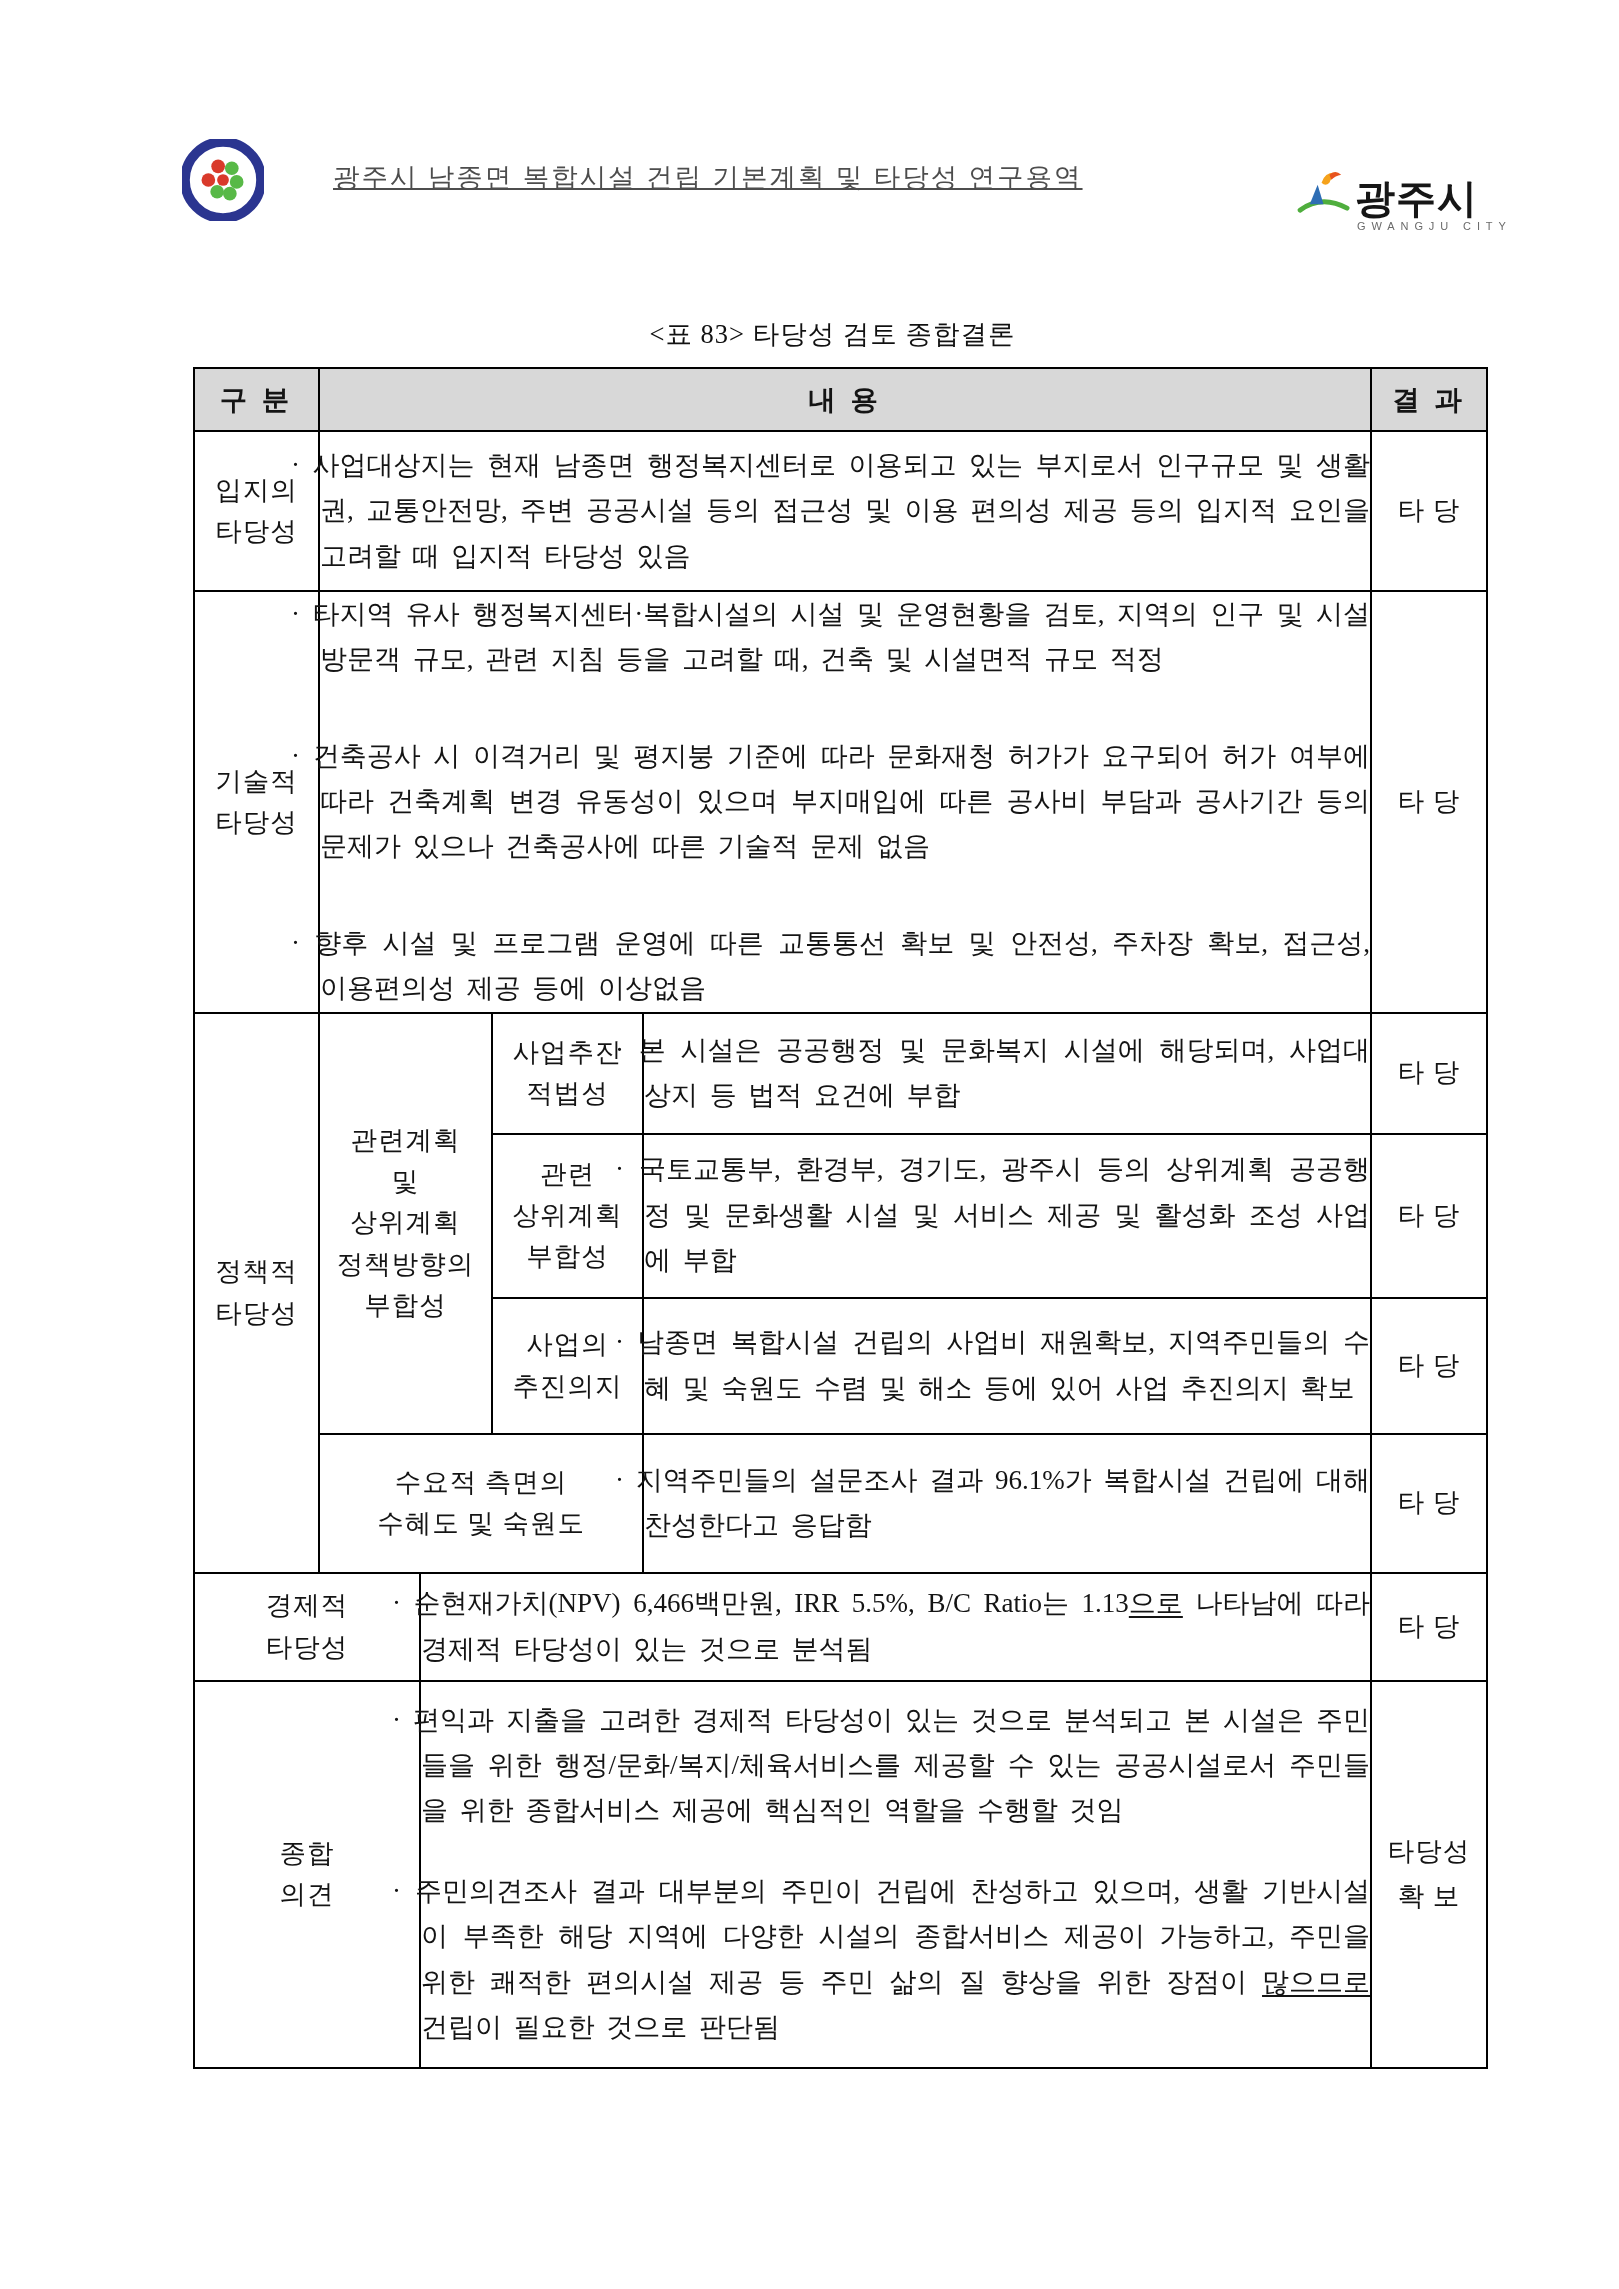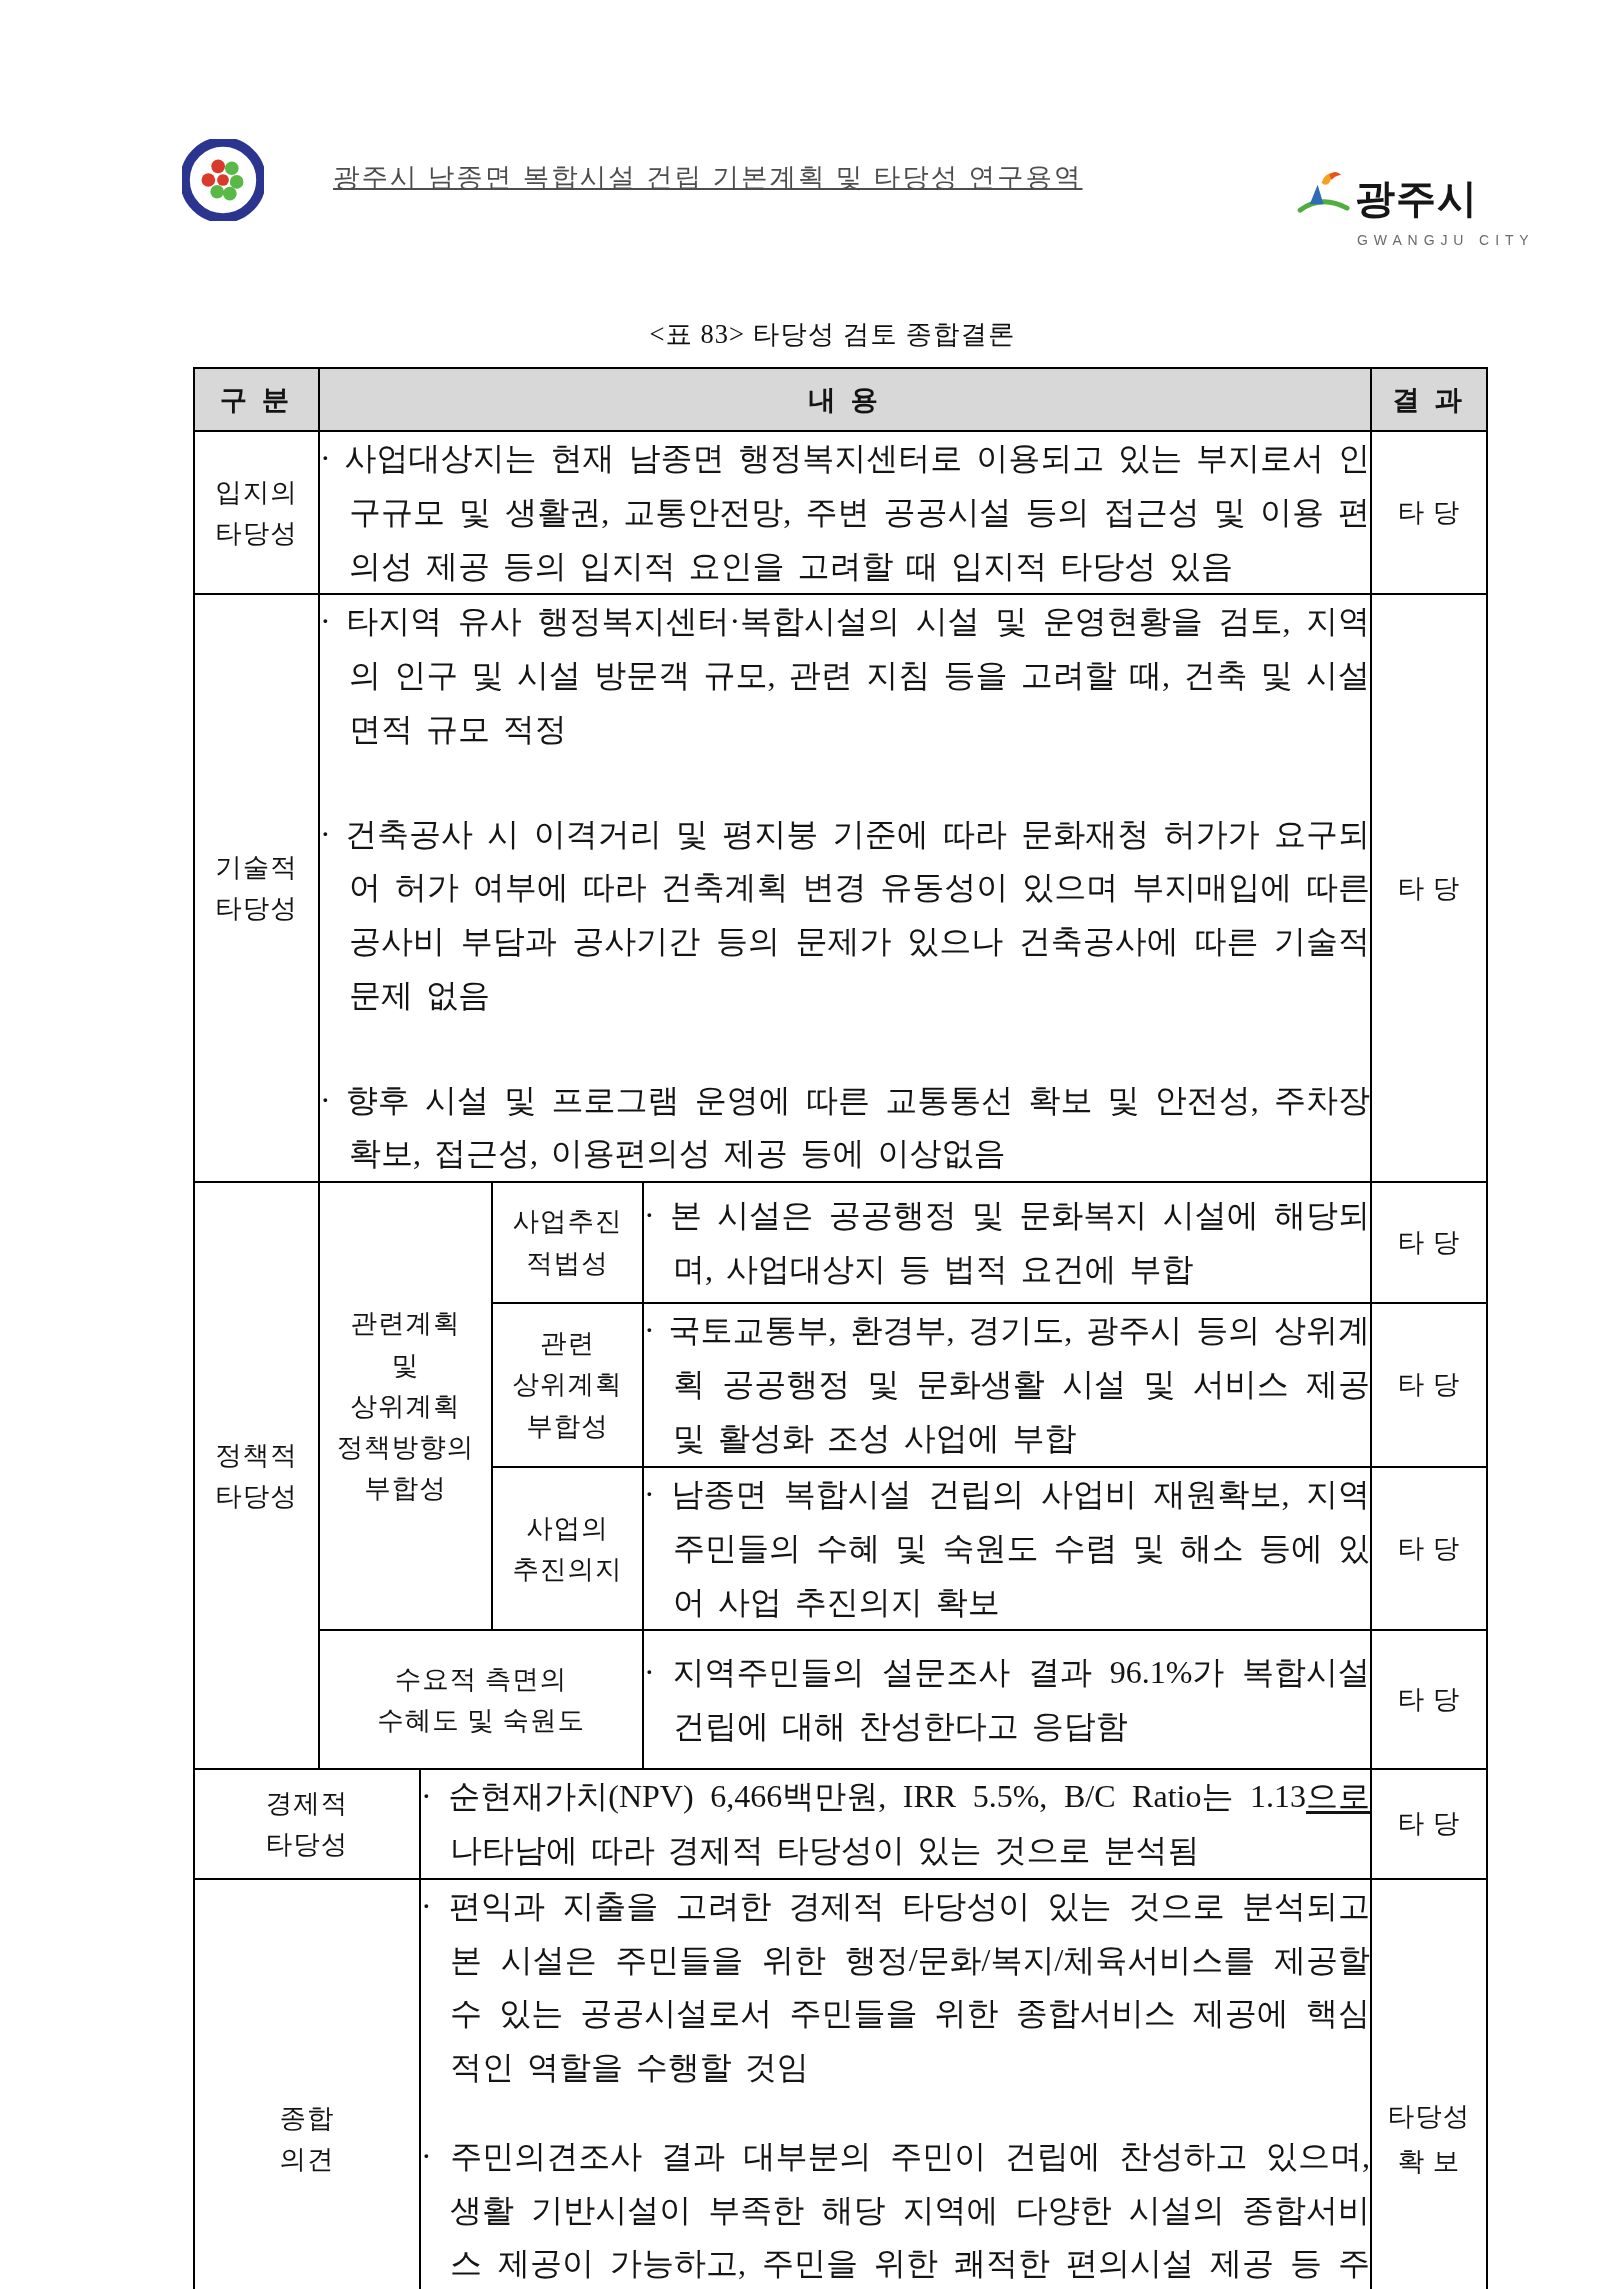--- a/index.html
+++ b/index.html
@@ -20,23 +20,23 @@
     font-size:26.5px;color:#4d4d4d;letter-spacing:2px;white-space:nowrap;text-decoration:underline;
   }
   .city-logo{position:absolute;left:1296px;top:165px;width:216px;height:78px;}
   .city-emblem{position:absolute;left:0;top:2px;width:57px;height:51px;}
   .city-logo-text{
     position:absolute;left:59px;top:5.9px;
     font-family:"Liberation Sans","DejaVu Sans",sans-serif;
     font-weight:bold;font-size:40px;color:#161616;letter-spacing:1px;white-space:nowrap;
   }
   .city-logo-sub{
-    position:absolute;left:61px;top:67px;
+    position:absolute;left:61px;top:55px;
     font-family:"Liberation Sans","DejaVu Sans",sans-serif;
-    font-size:14px;color:#6a6a6a;letter-spacing:5.9px;white-space:nowrap;
+    font-size:11px;color:#6a6a6a;letter-spacing:5.9px;white-space:nowrap;
   }
   
   .table-caption{
     position:absolute;left:186px;top:316px;width:1293px;
     text-align:center;font-size:26.5px;color:#111;letter-spacing:1px;
   }
   
   .table-wrap{position:absolute;left:193px;top:367px;width:1293px;border-radius:11px;}
   table.feas{
     border-collapse:collapse;table-layout:fixed;width:1293px;
@@ -53,23 +53,23 @@
     border-bottom:2.5px solid #000;
     text-align:center;
   }
   tr.sep-thick > td{border-top:2.9px solid #000;}
   .label-cell{
     text-align:center;white-space:pre-line;
     font-size:26.5px;line-height:1.55;letter-spacing:1px;
   }
   .content-cell{padding:11.8px 13.7px 11.8px 19.6px;}
   .bullet{
-    margin:0;font-size:32px;line-height:1.68;
+    margin:0;font-size:27px;line-height:1.68;
     text-align:justify;word-spacing:4.9px;
-    padding-left:29px;text-indent:-29px;
+    text-indent:-29px;
   }
   .bullet + .bullet{margin-top:51px;}
   .content-cell.tight .bullet + .bullet{margin-top:35px;}
   .u{text-decoration:underline;text-underline-offset:3.9px;}
   .result-cell{
     text-align:center;white-space:pre-line;
     font-size:26.5px;line-height:1.7;letter-spacing:1px;
   }
   
   .page-number{

